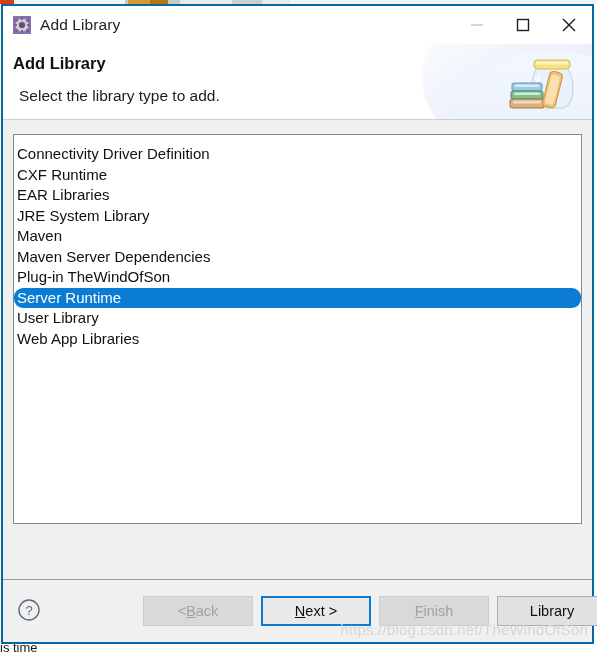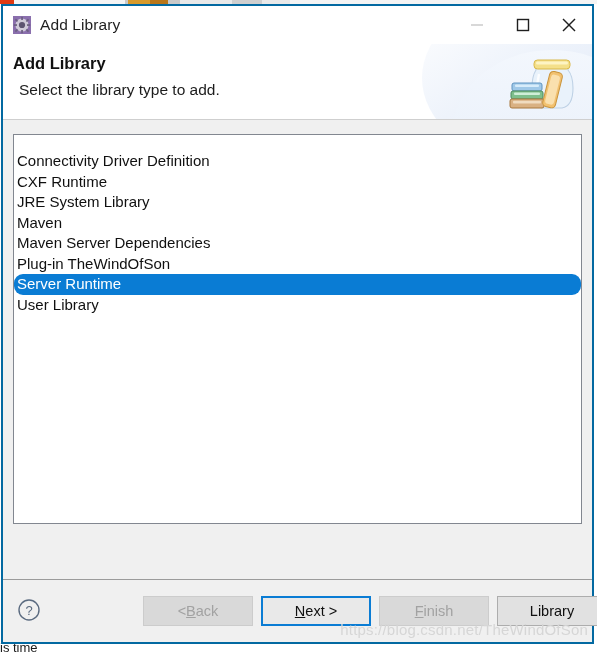--- a/index.html
+++ b/index.html
@@ -124,21 +124,21 @@
     position: absolute;
     left: 10px;
     top: 10px;
     font-size: 16.5px;
     font-weight: bold;
     color: #111111;
   }
   .header-sub {
     position: absolute;
     left: 16px;
-    top: 37px;
+    top: 43px;
     font-size: 15.5px;
     color: #1c1c1c;
   }
   .banner-art {
     position: absolute;
     right: 6px;
     top: 6px;
     width: 80px;
     height: 66px;
   }
@@ -151,21 +151,21 @@
     padding: 14px 10px 0 10px;
     box-sizing: border-box;
   }
   .listbox {
     width: 100%;
     height: 390px;
     background: #ffffff;
     border: 1px solid #828790;
     box-sizing: border-box;
     overflow: hidden;
-    padding-top: 16px;
+    padding-top: 9px;
   }
   .list-item {
     height: 20.5px;
     line-height: 20.5px;
     padding-left: 3px;
     font-size: 15px;
     color: #101010;
     white-space: nowrap;
   }
   .list-item.selected {
@@ -321,26 +321,28 @@
           <rect x="42" y="25" width="9" height="30" rx="3" fill="#fae0ae"></rect>
         </g>
       </svg>
     </div>
   </div>
 
   <div class="body-area">
     <div class="listbox">
       <div class="list-item">Connectivity Driver Definition</div>
       <div class="list-item">CXF Runtime</div>
+      <div class="list-item">EAR Libraries</div>
       <div class="list-item">JRE System Library</div>
       <div class="list-item">Maven</div>
       <div class="list-item">Maven Server Dependencies</div>
       <div class="list-item">Plug-in TheWindOfSon</div>
       <div class="list-item selected">Server Runtime</div>
       <div class="list-item">User Library</div>
+      <div class="list-item">Web App Libraries</div>
     </div>
   </div>
 
   <div class="footer">
     <div class="help-btn">
       <svg width="24" height="24" viewBox="0 0 24 24">
         <circle cx="12" cy="12" r="10" fill="none" stroke="#5b6b80" stroke-width="1.4"></circle>
         <text x="12" y="17" text-anchor="middle" font-family="Liberation Sans, sans-serif" font-size="13" fill="#5b6b80">?</text>
       </svg>
     </div>

